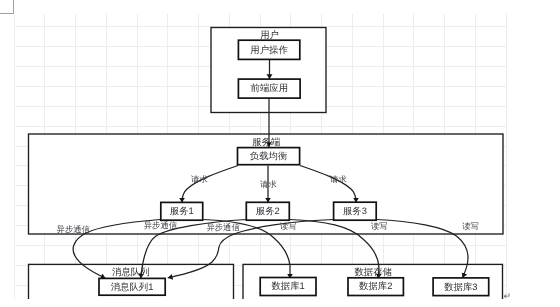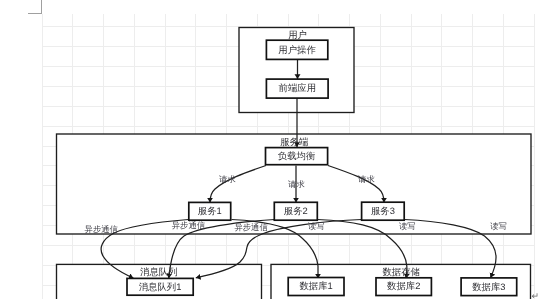--- a/index.html
+++ b/index.html
@@ -1,20 +1,20 @@
 <!DOCTYPE html>
 <html><head>
 <meta charset="utf-8">
 <style>
   html,body{margin:0;padding:0;background:#ffffff;}
   body{width:560px;height:307px;overflow:hidden;
        font-family:"Liberation Sans",sans-serif;
        -webkit-font-smoothing:antialiased;
        text-rendering:geometricPrecision;}
-  #stage{position:relative;width:492px;height:307px;background:#fff;margin-left:28px;}
+  #stage{position:relative;width:492px;height:307px;background:#fff;}
   svg.layer{position:absolute;left:0;top:0;}
   .grid-line{stroke:#ededed;stroke-width:1;shape-rendering:crispEdges;}
   .doc-edge{stroke:#a0a0a0;stroke-width:1.2;shape-rendering:crispEdges;}
   .gbox{fill:#ffffff;stroke:#1d1d1d;stroke-width:1.35;}
   .nbox{fill:#ffffff;stroke:#121212;stroke-width:1.7;}
   .link2{fill:none;stroke:#1f1f1f;stroke-width:1.25;}
   text{font-family:"Liberation Sans",sans-serif;fill:#2e2e33;
        -webkit-font-smoothing:antialiased;
        text-rendering:geometricPrecision;
        paint-order:stroke fill;}

